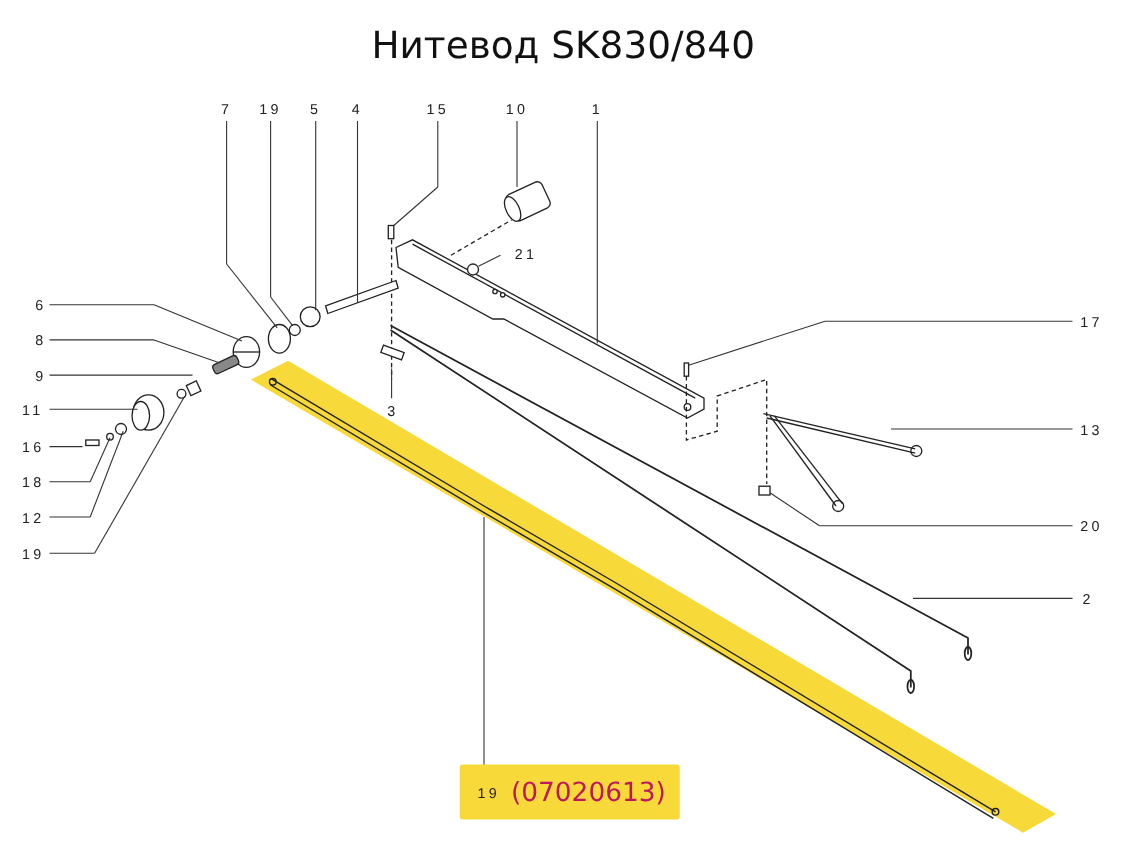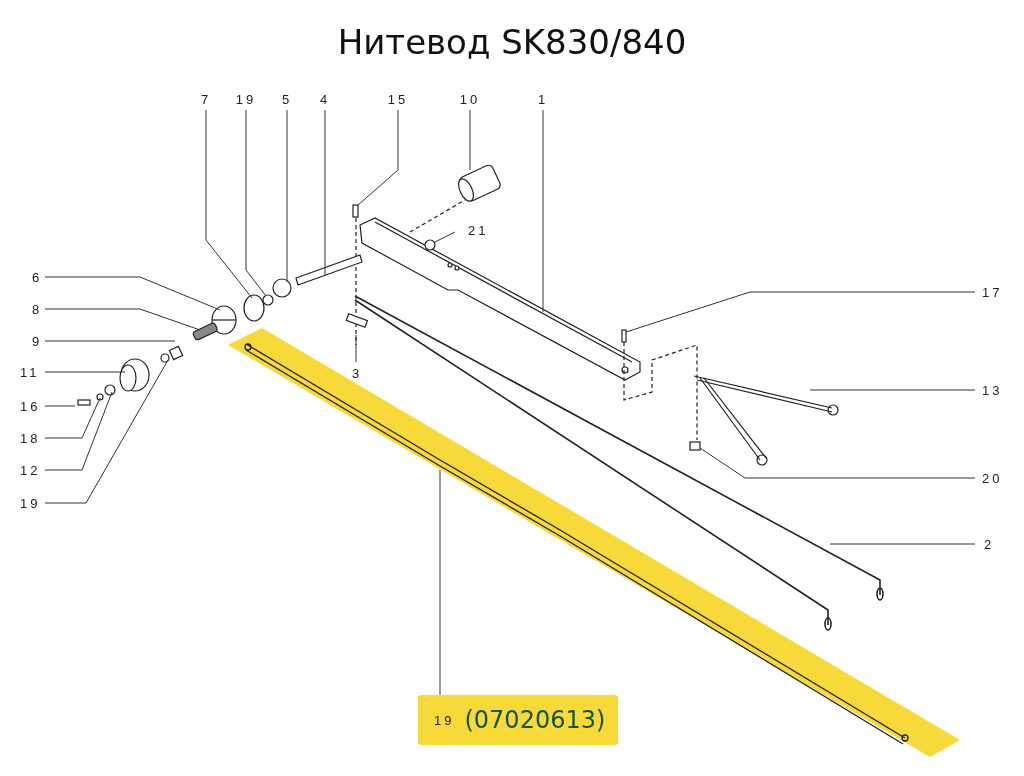--- a/index.html
+++ b/index.html
@@ -6,21 +6,21 @@
     body { width: 1024px; height: 776px; position: relative; overflow: hidden;
            font-family: "DejaVu Sans", sans-serif; }
     .title { position: absolute; left: 0; top: 22px; width: 1024px; text-align: center;
              font-family: "DejaVu Sans", sans-serif; font-size: 34px; color: #111; }
     svg.diagram { position: absolute; left: 0; top: 0; }
     .lbl { font-family: "Liberation Sans", sans-serif; font-size: 13px; fill: #222; letter-spacing: 3px; }
     .callout-box { position: absolute; left: 418px; top: 695px; width: 200px; height: 50px;
                    background: #f7d93a; border-radius: 3px; display: flex; align-items: center; }
     .callout-num { font-family: "Liberation Sans", sans-serif; font-size: 13px; letter-spacing: 3px;
                    color: #222; margin-left: 16px; }
-    .callout-code { font-family: "DejaVu Sans", sans-serif; font-size: 24px; color: #14532d; margin-left: 10px; }
+    .callout-code { font-family: "DejaVu Sans", sans-serif; font-size: 24px; color: #be185d; margin-left: 10px; }
   </style>
 </head>
 <body>
 
 <div class="title">Нитевод SK830/840</div>
 
 <svg class="diagram" width="1024" height="776" viewBox="0 0 1024 776">
 
   <polygon points="228,345 262,328 960,740 930,757" fill="#f7d93a"></polygon>
 

